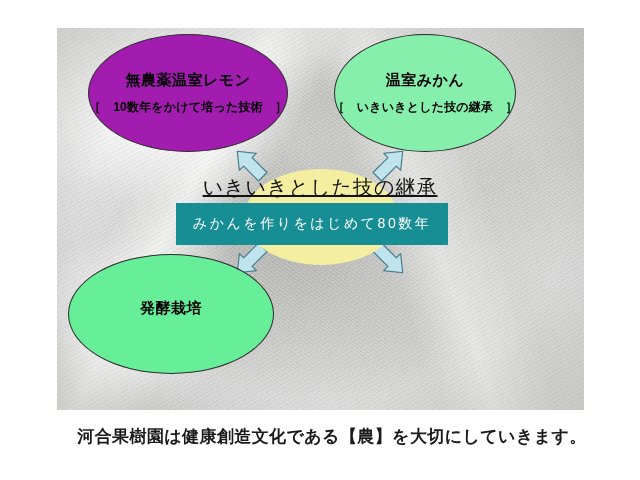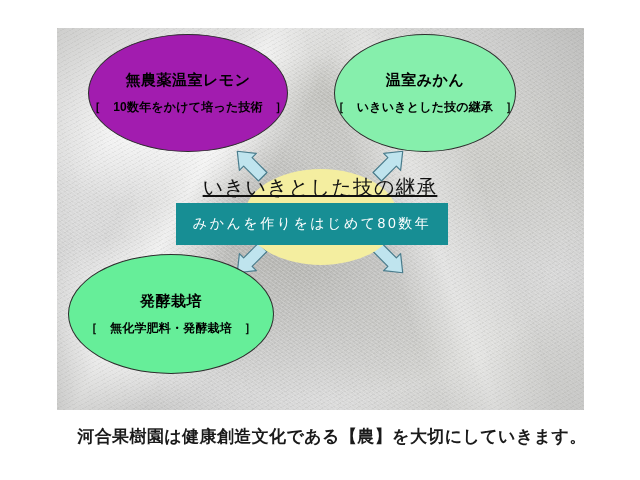--- a/index.html
+++ b/index.html
@@ -217,21 +217,20 @@
     <div class="node-sub">［　10数年をかけて培った技術　］</div>
   </div>
 
   <div class="node" id="node-greenhouse" style="background: #86efac; border-color: rgb(45, 45, 45);">
     <div class="node-title">温室みかん</div>
     <div class="node-sub">［　いきいきとした技の継承　］</div>
   </div>
 
   <div class="node" id="node-outdoor" style="background: rgb(102, 238, 153); border-color: rgb(45, 45, 45);">
     <div class="node-title">発酵栽培</div>
-    <div class="node-sub">［　無化学肥料・発酵栽培　］</div>
   </div>
 
 
   <div id="center-ellipse" style="background: rgb(244, 238, 160);"></div>
   <div id="center-heading">いきいきとした技の継承</div>
   <div id="center-banner" style="background: rgb(23, 142, 148); color: rgb(255, 255, 255);">
     <span>みかんを作りをはじめて80数年</span>
   </div>
 
   <div id="caption" style="color: rgb(26, 26, 26); padding-left: 12px;">河合果樹園は健康創造文化である【農】を大切にしていきます。</div>

